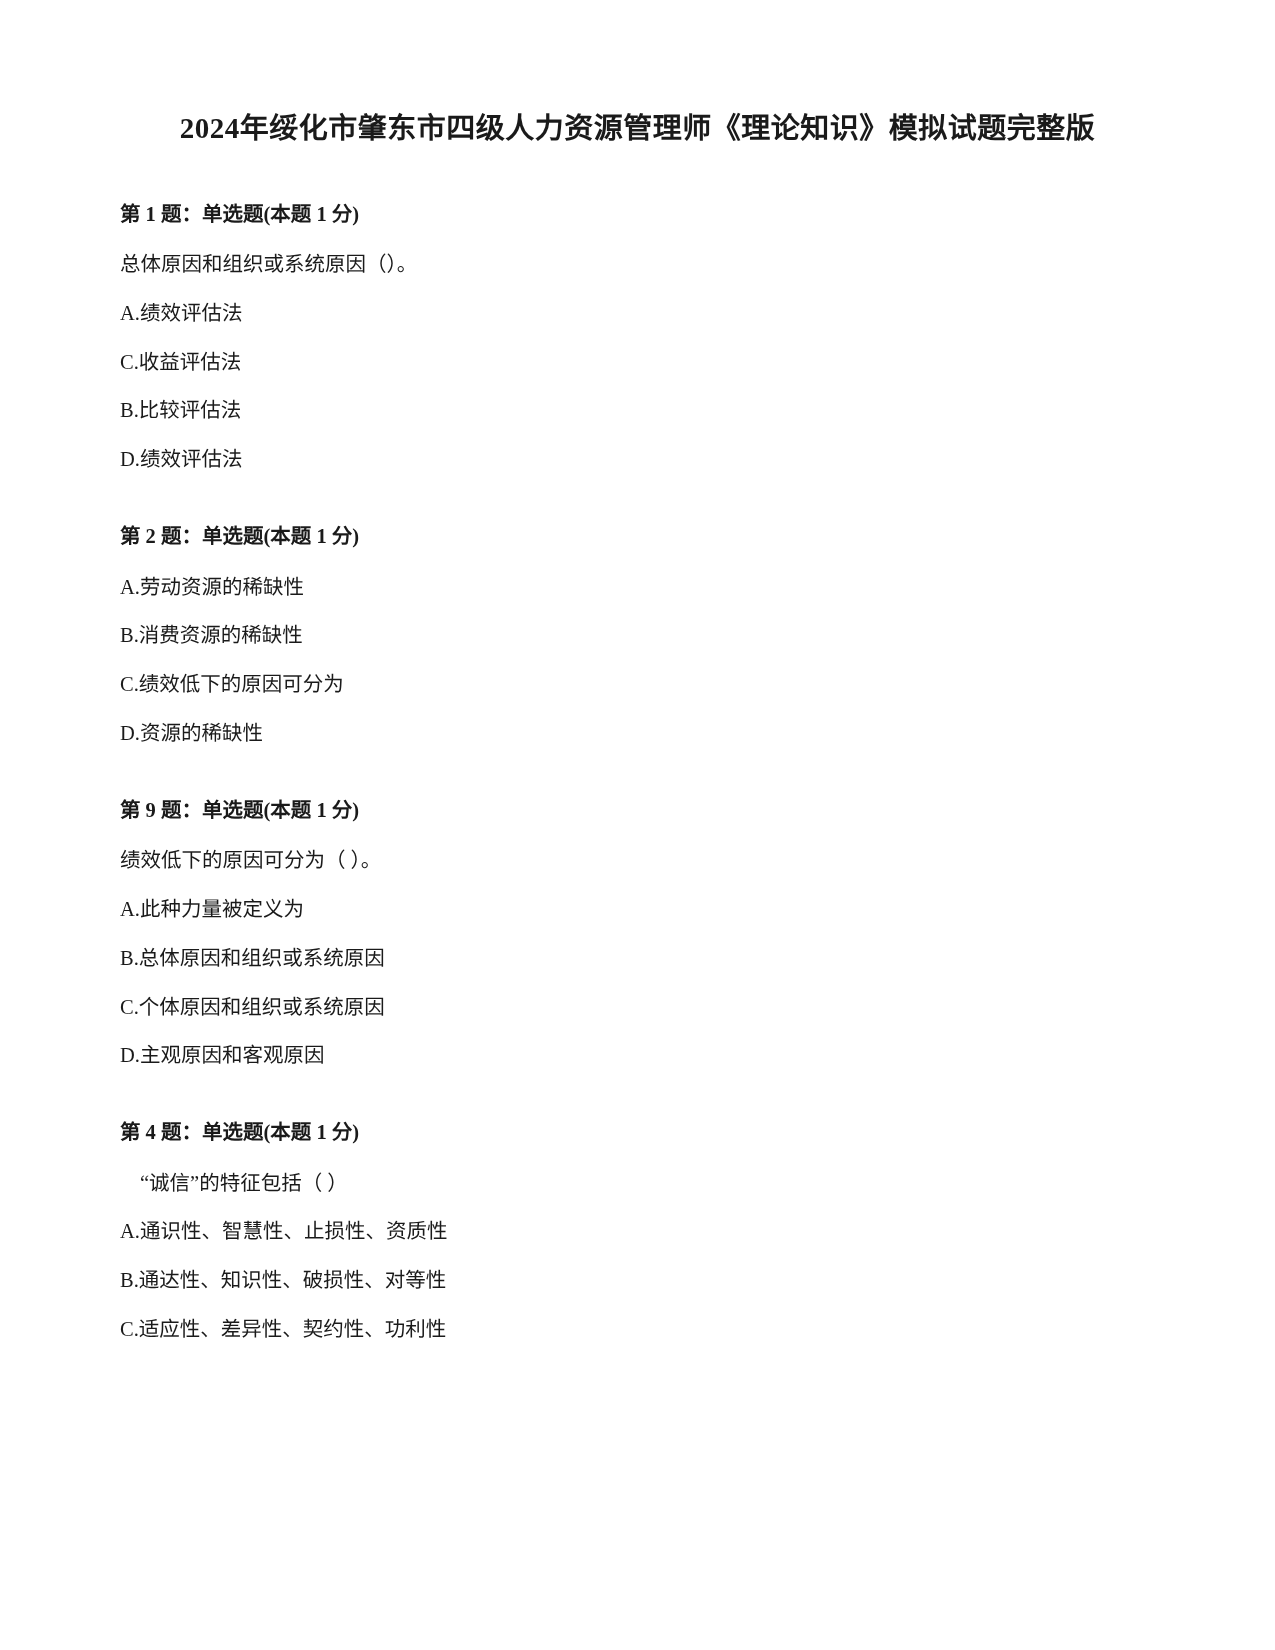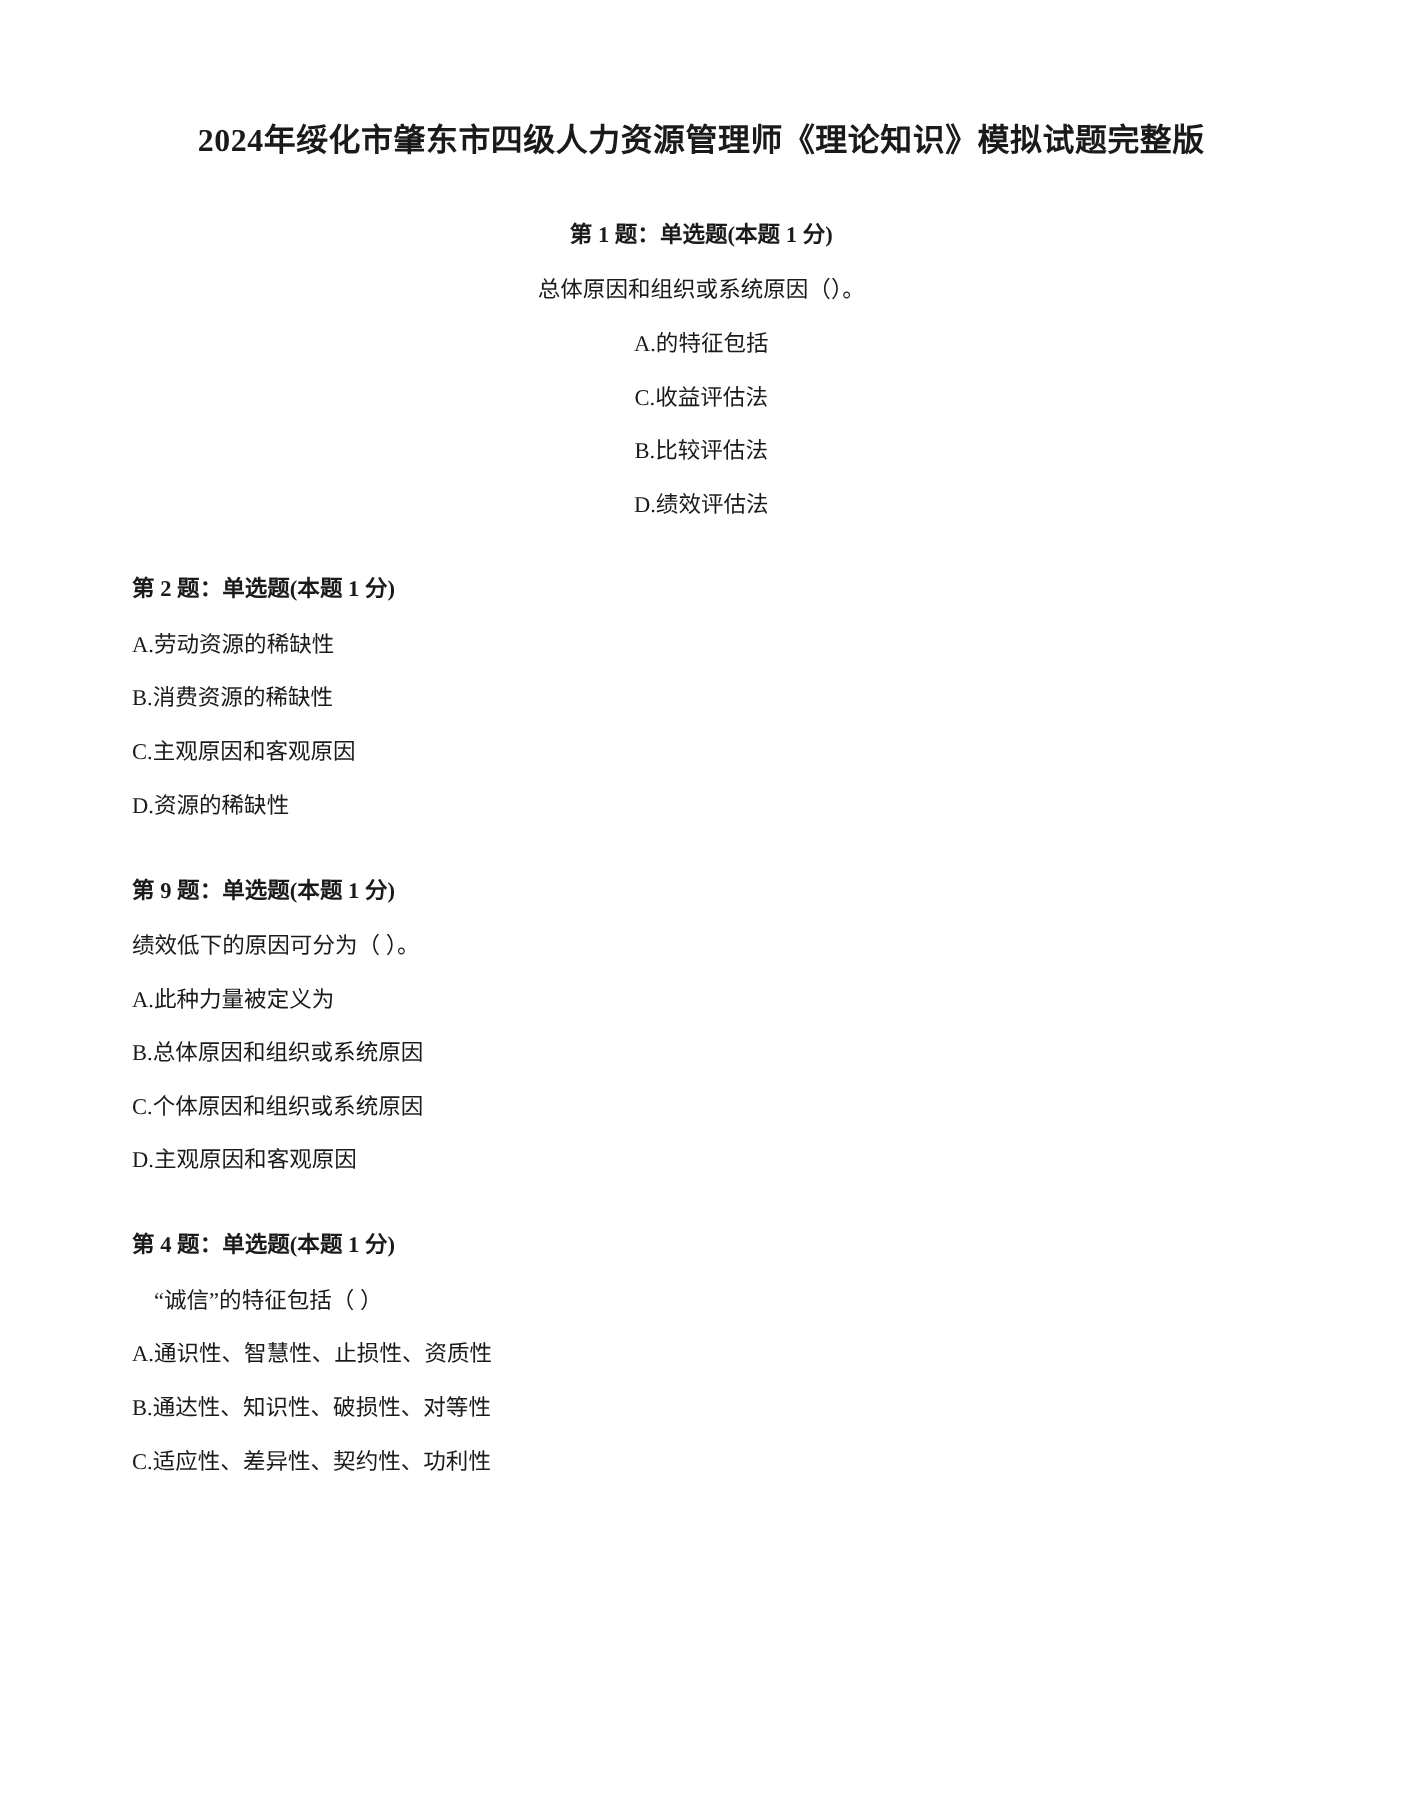--- a/index.html
+++ b/index.html
@@ -28,21 +28,20 @@
     text-align: center;
     letter-spacing: 0.5px;
     margin: 8px 0 0 0;
     line-height: 1.4;
   }
   .question-block {
     margin-top: 48px;
   }
   .question-block:first-of-type {
     margin-top: 52px;
-    text-align: center;
   }
   .q-header {
     font-size: 20.5px;
     font-weight: bold;
     margin: 0 0 22px 0;
     line-height: 1.3;
   }
   .q-stem {
     font-size: 20.5px;
     line-height: 1.5;
@@ -63,31 +62,31 @@
 </head>
 <body>
 
 <div class="page">
 
   <h1 class="doc-title">2024年绥化市肇东市四级人力资源管理师《理论知识》模拟试题完整版</h1>
 
   <section class="question-block">
     <div class="q-header">第 1 题：单选题(本题 1 分)</div>
     <div class="q-stem">总体原因和组织或系统原因（）。</div>
-    <div class="q-option">A.的特征包括</div>
+    <div class="q-option">A.绩效评估法</div>
     <div class="q-option">C.收益评估法</div>
     <div class="q-option">B.比较评估法</div>
     <div class="q-option">D.绩效评估法</div>
   </section>
 
   <section class="question-block">
     <div class="q-header">第 2 题：单选题(本题 1 分)</div>
     <div class="q-option">A.劳动资源的稀缺性</div>
     <div class="q-option">B.消费资源的稀缺性</div>
-    <div class="q-option">C.主观原因和客观原因</div>
+    <div class="q-option">C.绩效低下的原因可分为</div>
     <div class="q-option">D.资源的稀缺性</div>
   </section>
 
   <section class="question-block">
     <div class="q-header">第 9 题：单选题(本题 1 分)</div>
     <div class="q-stem">绩效低下的原因可分为（    ）。</div>
     <div class="q-option">A.此种力量被定义为</div>
     <div class="q-option">B.总体原因和组织或系统原因</div>
     <div class="q-option">C.个体原因和组织或系统原因</div>
     <div class="q-option">D.主观原因和客观原因</div>

